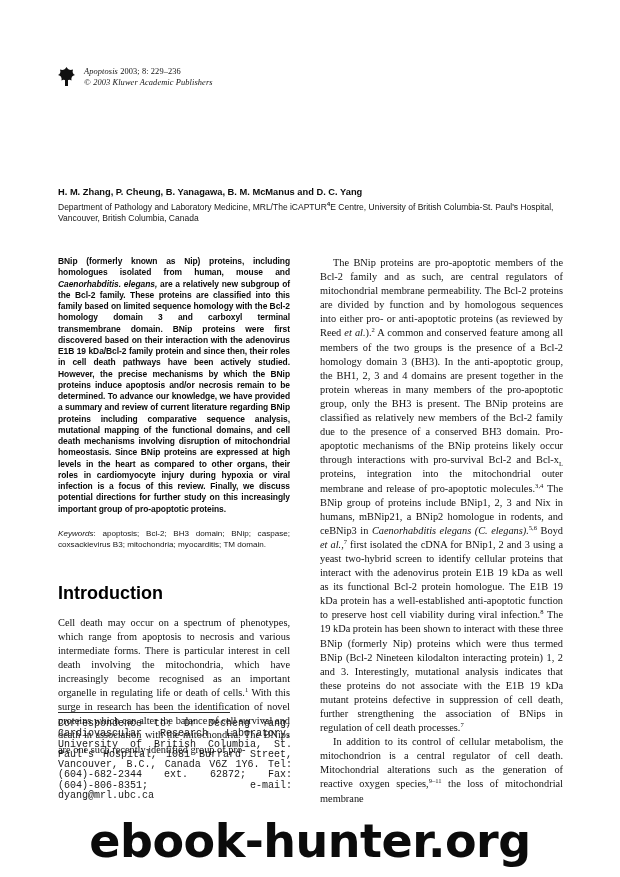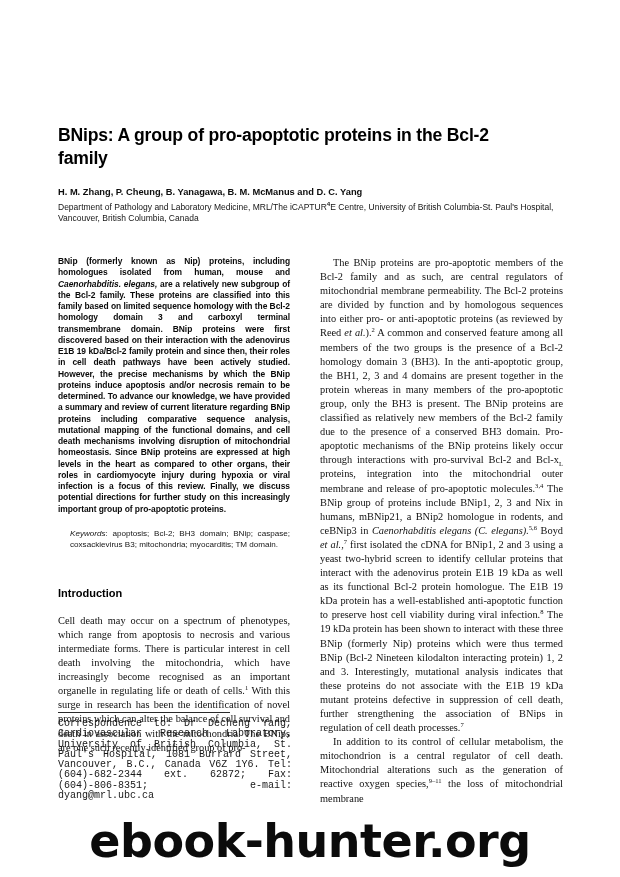--- a/index.html
+++ b/index.html
@@ -120,29 +120,28 @@
   }
   .abstract em { font-style: italic; }
 
   .keywords {
     margin-top: 13px;
     font-family: "Liberation Sans", sans-serif;
     font-size: 8.1px;
     line-height: 11px;
     text-align: justify;
     color: #151515;
-    margin-left: 12px;
   }
   .keywords .kw-label { font-style: italic; }
 
   .section-heading {
     margin-top: 35px;
     font-family: "Liberation Sans", sans-serif;
     font-weight: bold;
-    font-size: 11px;
+    font-size: 18px;
     line-height: 16px;
     color: #000000;
   }
 
   .body-text {
     margin-top: 13px;
     font-family: "Liberation Serif", serif;
     font-size: 10.35px;
     line-height: 14.1px;
     text-align: justify;
@@ -216,22 +215,31 @@
     line-height: 58px;
     color: #0b0b0b;
     letter-spacing: -0.5px;
   }
 </style>
 </head>
 <body>
 
 <div class="page">
 
-
-  <h1 class="article-title">BNips: A group of pro-apoptotic proteins in the Bcl-2 family</h1>
+  <div class="journal-header">
+    <svg class="publisher-logo" viewBox="0 0 34 38" aria-hidden="true">
+      <path d="M17 0 C20 6, 25 7, 30 5 C28 11, 30 14, 34 16 C28 17, 26 21, 27 27 C22 24, 18 26, 17 31 C16 26, 12 24, 7 27 C8 21, 6 17, 0 16 C4 14, 6 11, 4 5 C9 7, 14 6, 17 0 Z" fill="#111111"></path>
+      <path d="M14 14 L20 14 L20 38 L14 38 Z" fill="#111111"></path>
+    </svg>
+    <div class="journal-lines">
+      <div><span class="j-title">Apoptosis</span><span class="j-rest"> 2003; 8: 229–236</span></div>
+      <div class="copyright-row"><span class="copy-mark">©</span><span> 2003 Kluwer Academic Publishers</span></div>
+    </div>
+  </div>
+
 
   <div class="authors">H. M. Zhang, P. Cheung, B. Yanagawa, B. M. McManus and D. C. Yang</div>
   <div class="affiliation"><span>Department of Pathology and Laboratory Medicine, MRL/The iCAPTUR</span><sup>4</sup><span>E Centre, University of British Columbia-St. Paul's Hospital, Vancouver, British Columbia, Canada</span></div>
 
   <div class="col-left">
 
     <div class="abstract"><span>BNip (formerly known as Nip) proteins, including homologues isolated from human, mouse and </span><em>Caenorhabditis. elegans,</em><span> are a relatively new subgroup of the Bcl-2 family. These proteins are classified into this family based on limited sequence homology with the Bcl-2 homology domain 3 and carboxyl terminal transmembrane domain. BNip proteins were first discovered based on their interaction with the adenovirus E1B 19 kDa/Bcl-2 family protein and since then, their roles in cell death pathways have been actively studied. However, the precise mechanisms by which the BNip proteins induce apoptosis and/or necrosis remain to be determined. To advance our knowledge, we have provided a summary and review of current literature regarding BNip proteins including comparative sequence analysis, mutational mapping of the functional domains, and cell death mechanisms involving disruption of mitochondrial homeostasis. Since BNip proteins are expressed at high levels in the heart as compared to other organs, their roles in cardiomyocyte injury during hypoxia or viral infection is a focus of this review. Finally, we discuss potential directions for further study on this increasingly important group of pro-apoptotic proteins.</span></div>
 
     <div class="keywords"><em class="kw-label">Keywords</em><span>: apoptosis; Bcl-2; BH3 domain; BNip; caspase; coxsackievirus B3; mitochondria; myocarditis; TM domain.</span></div>
 

